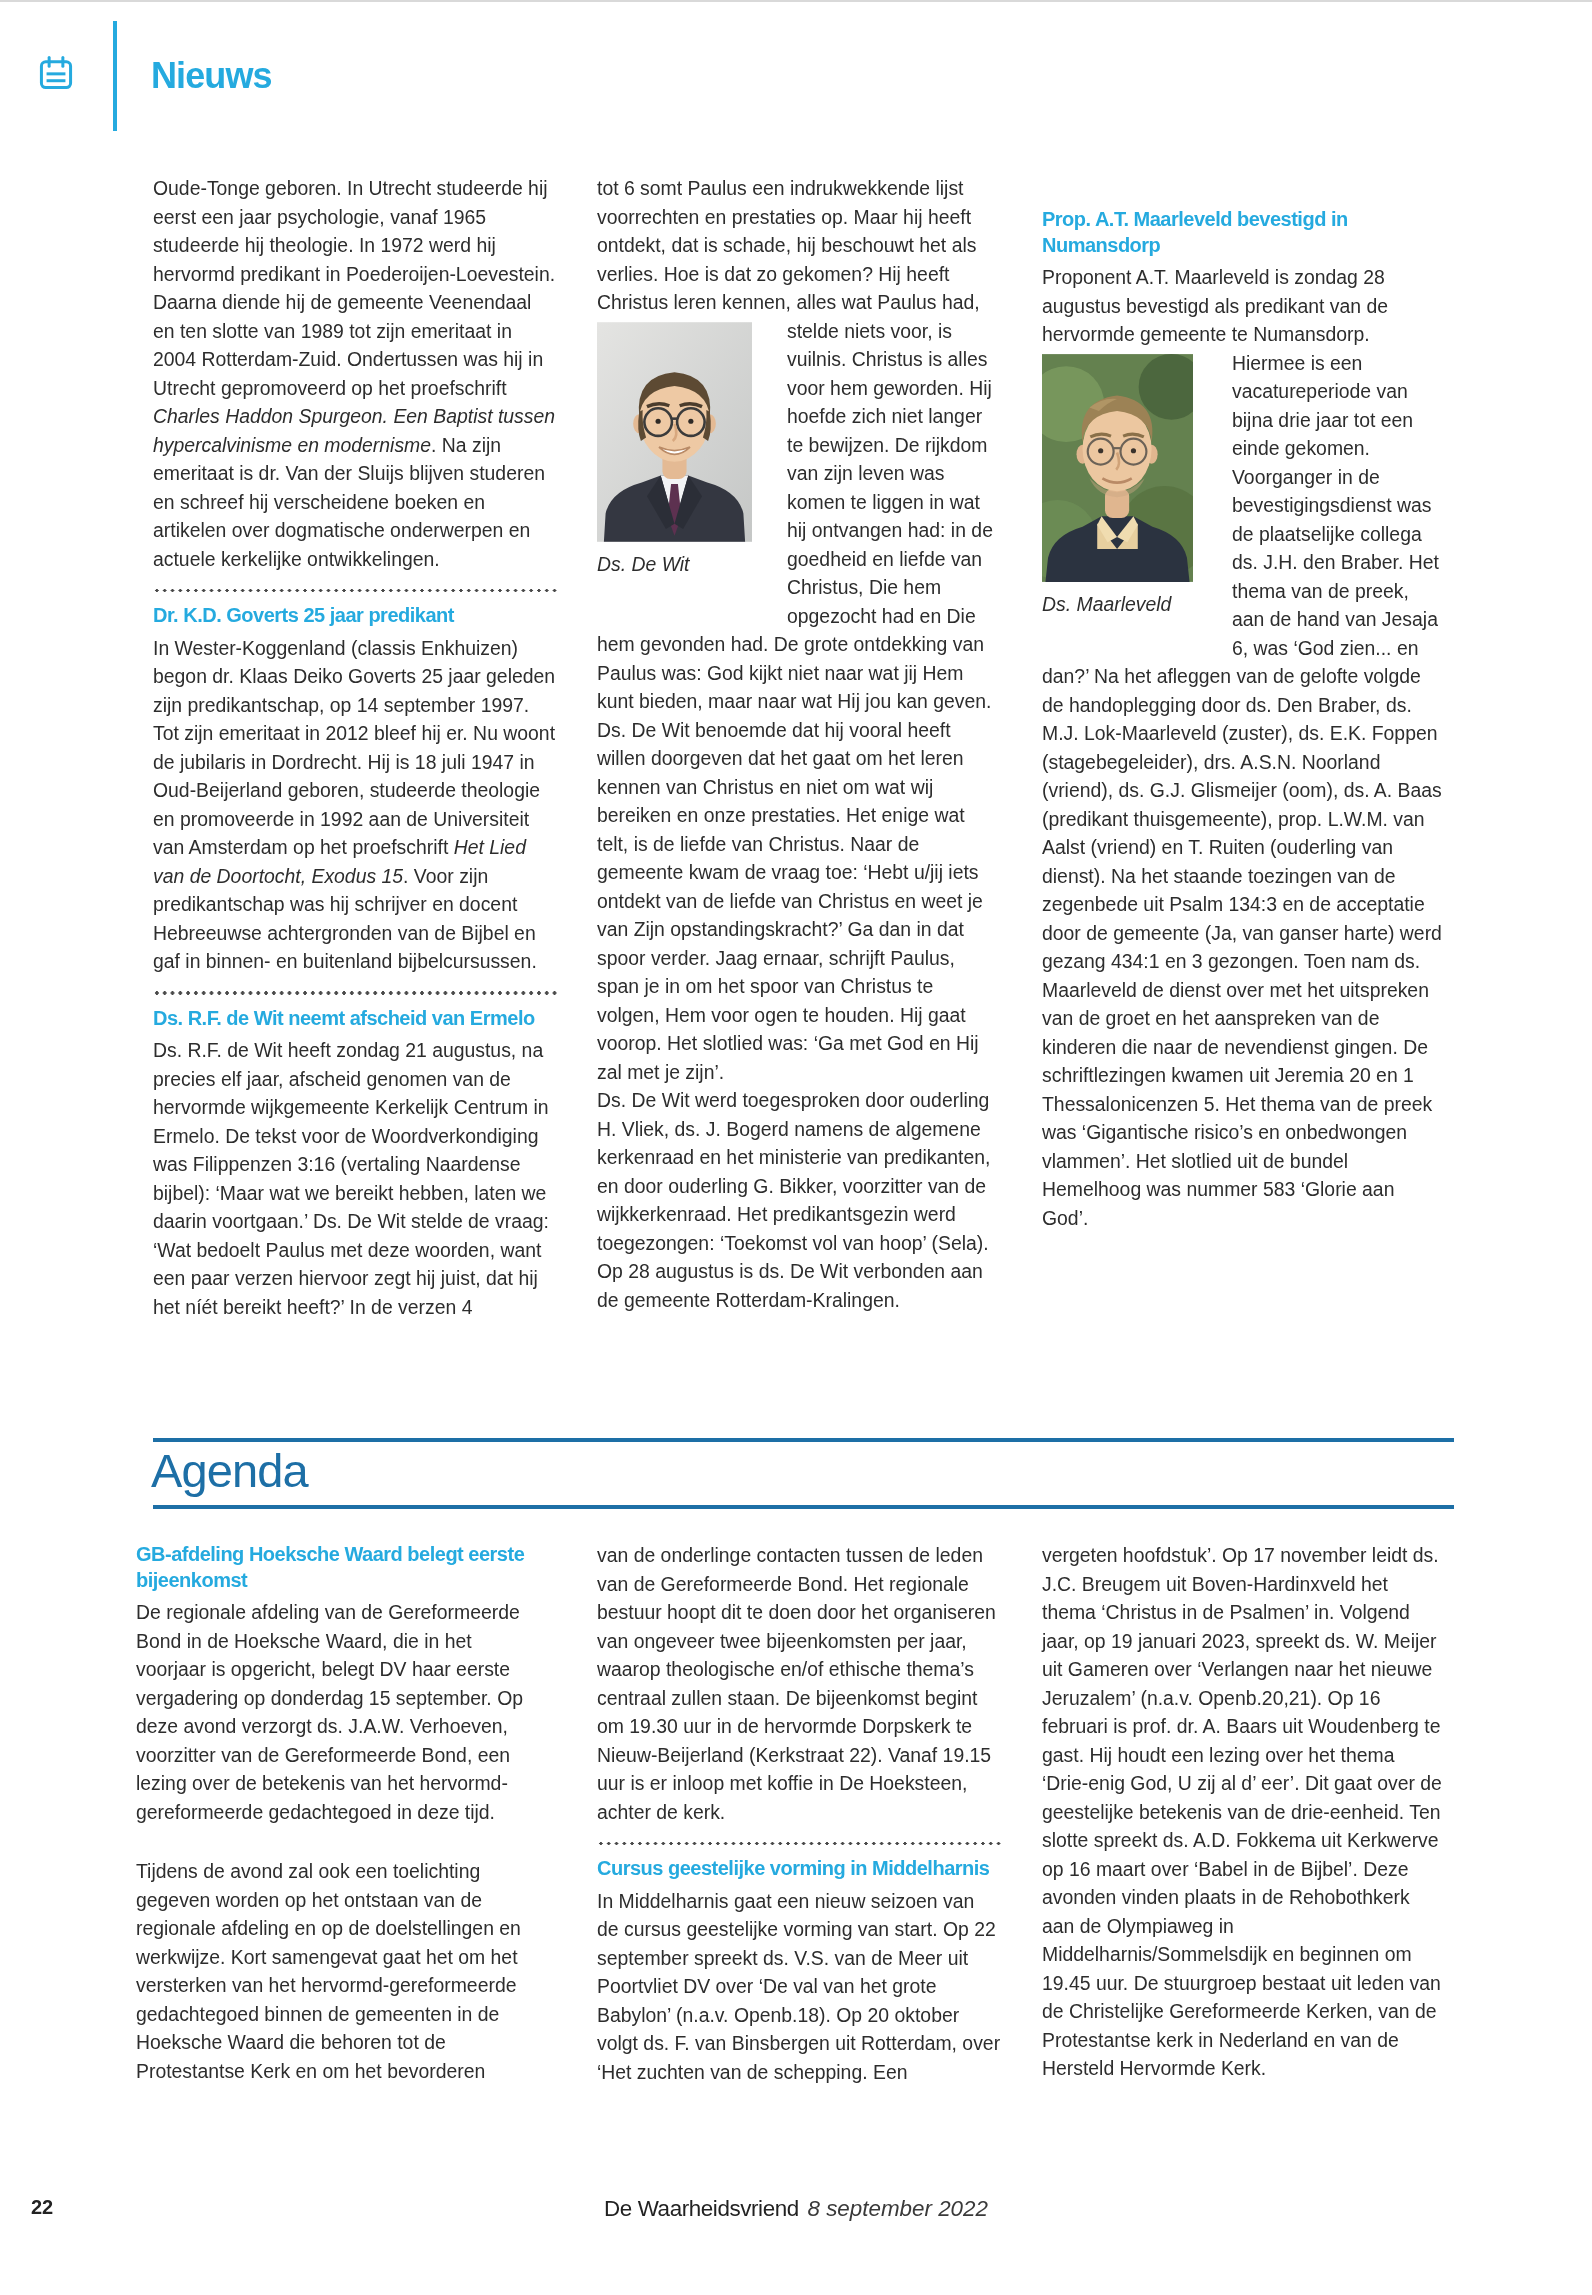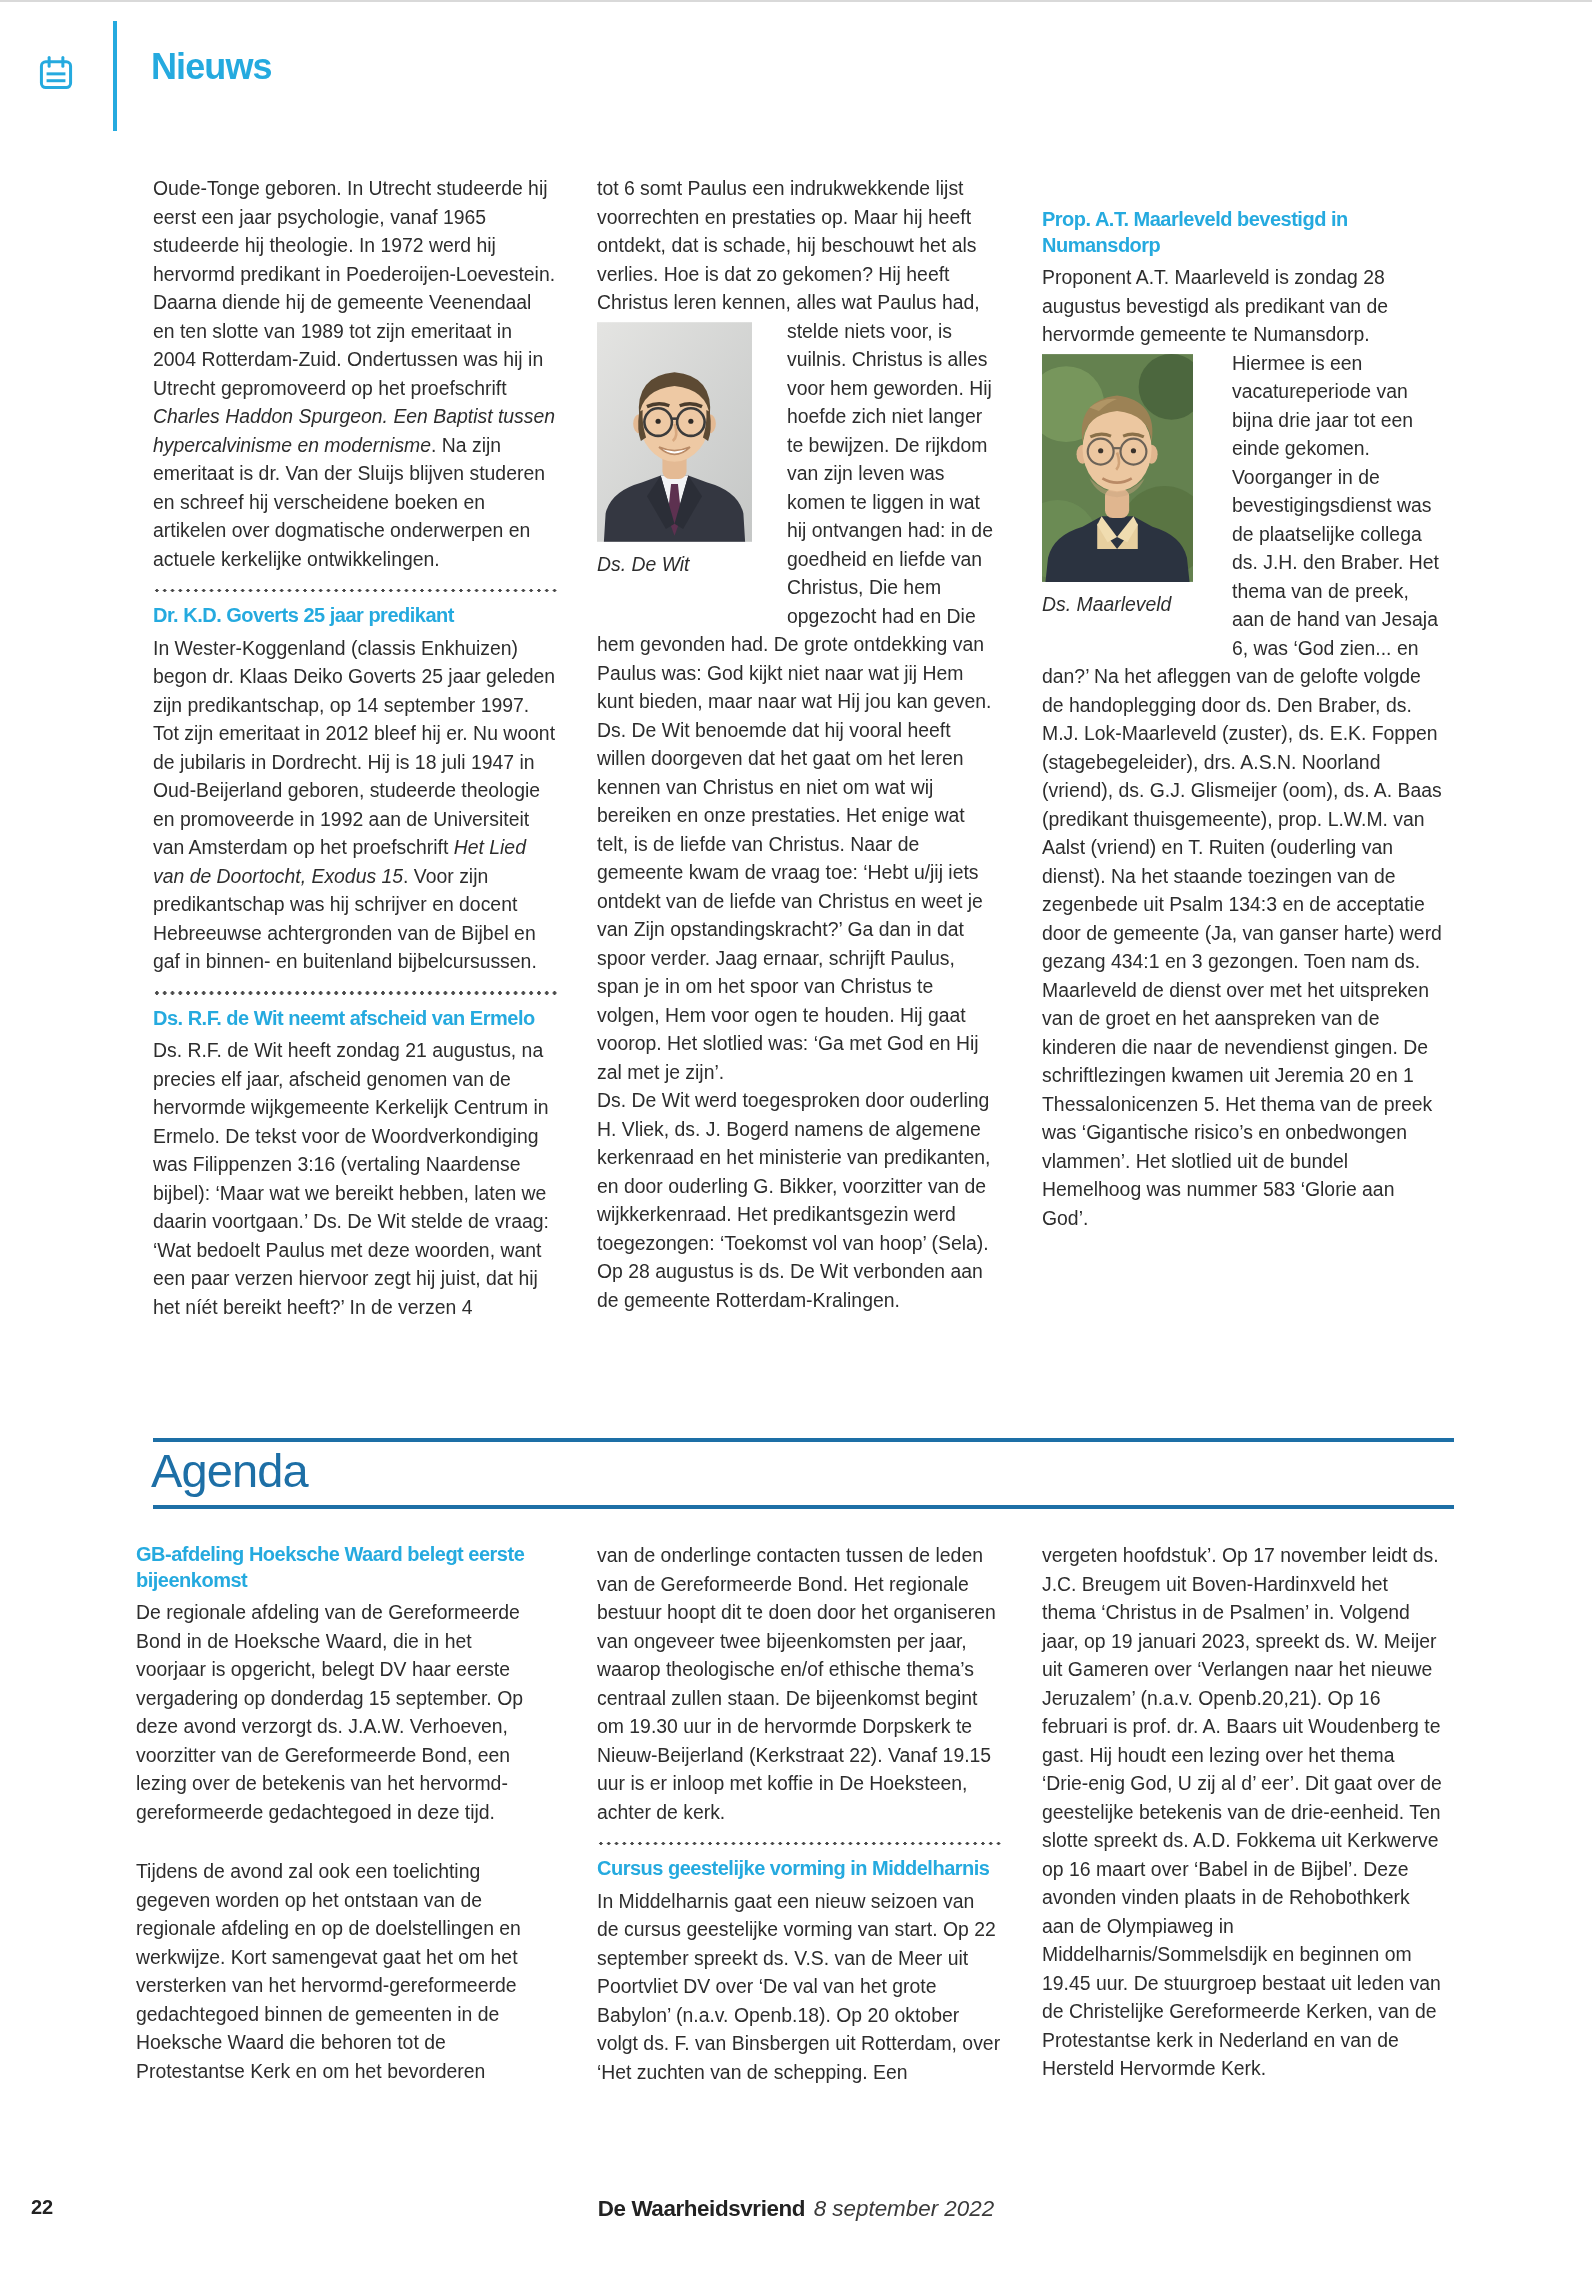--- a/index.html
+++ b/index.html
@@ -3,21 +3,21 @@
 <meta charset="utf-8">
 <style>
   html,body{margin:0;padding:0;background:#ffffff;}
   .page{position:relative;width:1592px;height:2295px;background:#fff;overflow:hidden;
         font-family:"Liberation Sans",sans-serif;color:#2d2d2d;}
   .top-edge{position:absolute;left:0;top:0;width:100%;height:1.7px;background:#d9d9d9;}
 
   
   .header-icon{position:absolute;left:38px;top:54px;}
   .header-vline{position:absolute;left:113px;top:21px;width:3.5px;height:110px;background:var(--cyan);}
-  .header-title{position:absolute;left:151px;top:46px;font-size:36px;font-weight:bold;
+  .header-title{position:absolute;left:151px;top:55px;font-size:36px;font-weight:bold;
         letter-spacing:-0.9px;color:var(--cyan);}
 
   
   .col{position:absolute;width:404px;font-size:19.4px;line-height:28.5px;text-align:left;
        hyphens:auto;-webkit-hyphens:auto;}
   .c1{left:153px;top:174px;height:1243px;}
   .c2{left:597px;top:174px;height:1243px;}
   .c3{left:1042px;top:174px;height:1243px;margin-top:32px;}
   .a1{left:136px;top:1541px;height:639px;}
   .a2{left:597px;top:1541px;height:639px;}
@@ -39,21 +39,21 @@
   
   .agenda-rule{position:absolute;left:153px;width:1301px;background:var(--blue);}
   .agenda-rule.top{top:1438px;height:4.3px;}
   .agenda-rule.bottom{top:1505px;height:3.5px;}
   .agenda-title{position:absolute;left:151px;top:1443px;font-size:47px;font-weight:normal;
         letter-spacing:-0.9px;color:var(--blue);}
 
   
   .page-number{position:absolute;left:31px;top:2196px;font-size:20px;font-weight:bold;color:#222;}
   .footer-center{position:absolute;left:0;top:2196px;width:100%;text-align:center;font-size:22.4px;color:#222;}
-  .footer-center b{font-weight:bold;letter-spacing:-0.4px;}
+  .footer-center b{font-weight:normal;letter-spacing:-0.4px;}
   .footer-center i{font-weight:normal;color:#3a3a3a;margin-left:8.6px;}
 </style>
 </head>
 <body>
 
 <div class="page">
   <div class="top-edge"></div>
 
   <svg class="header-icon" width="36" height="38" viewBox="0 0 42 44">
     <rect x="4" y="9" width="34" height="30" rx="5" fill="none" stroke="#25aadf" stroke-width="3.5"></rect>

